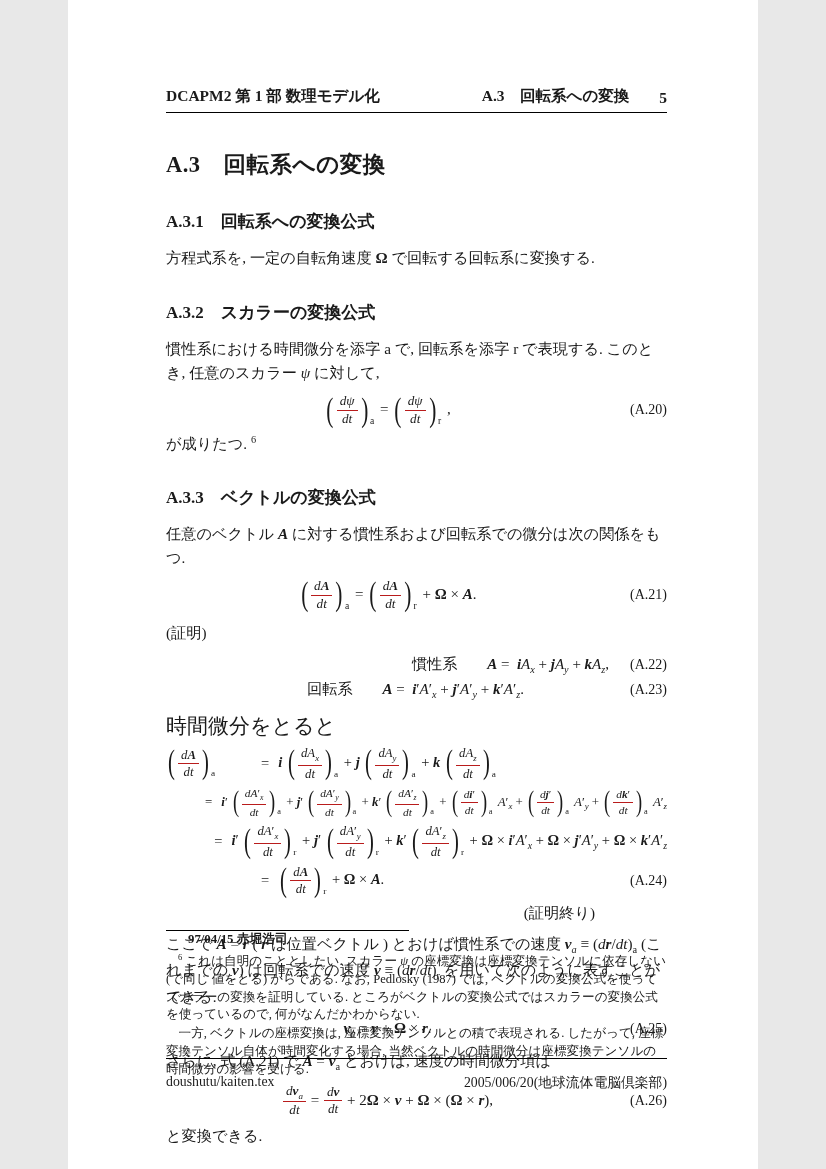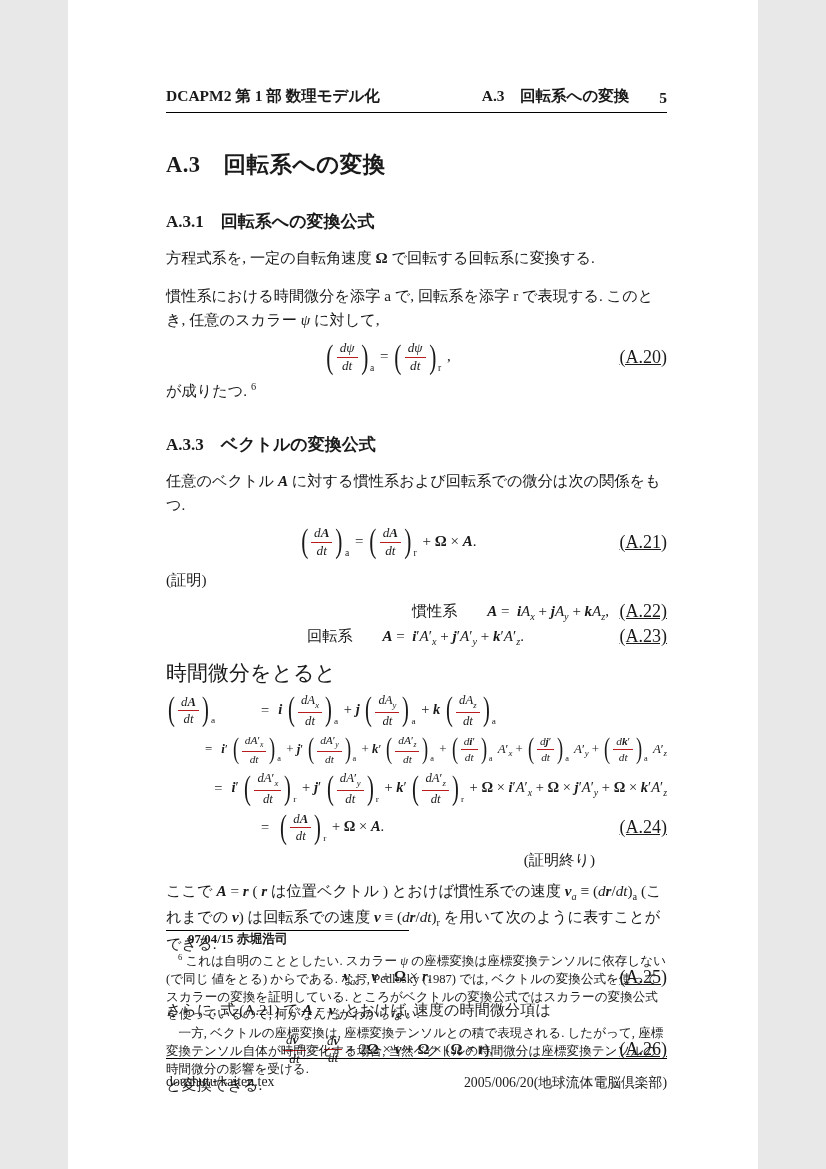--- a/index.html
+++ b/index.html
@@ -15,21 +15,21 @@
          font-weight:bold; font-size:15.5px; padding-bottom:5px; border-bottom:1.6px solid #000; }
   .hdr-right { display:flex; align-items:flex-end; }
   .hdr-page { margin-left:30px; }
   
   .sec-title { font-size:22.5px; font-weight:bold; margin-top:36px; letter-spacing:0.5px; }
   .ssec-title { font-size:17px; font-weight:bold; margin-top:30px; }
   p.body { font-size:15.2px; line-height:1.62; margin-top:13px; }
   
   .eqrow { display:flex; align-items:center; font-size:15px; margin:8px 0; }
   .eqc { flex:1; text-align:center; white-space:nowrap; }
-  .eqno { width:58px; text-align:right; font-size:18px;text-decoration:underline; }
+  .eqno { width:58px; text-align:right; font-size:14px; }
   .eqlabel { margin-right:26px; font-size:15.2px; }
   .mi { font-style:italic; }
   .mv { font-style:italic; font-weight:bold; }
   .mb { font-weight:bold; }
   sub { font-size:0.68em; }
   sup { font-size:0.68em; }
   .fr { display:inline-block; vertical-align:middle; text-align:center; line-height:1.12; font-size:0.88em; margin:0 1px; }
   .fr .n { display:block; border-bottom:1px solid #b91c1c; padding:0 3px 1px; }
   .fr .d { display:block; padding:1px 3px 0; }
   .bp { display:inline-block; font-size:2.3em; font-weight:300; line-height:0.85;
@@ -68,20 +68,21 @@
       <span>A.3　回転系への変換</span>
       <span class="hdr-page">5</span>
     </span>
   </div>
 
   <div class="sec-title">A.3　回転系への変換</div>
 
   <div class="ssec-title">A.3.1　回転系への変換公式</div>
   <p class="body">方程式系を, 一定の自転角速度 <span class="mb">Ω</span> で回転する回転系に変換する.</p>
 
+  <div class="ssec-title">A.3.2　スカラーの変換公式</div>
   <p class="body">慣性系における時間微分を添字 a で, 回転系を添字 r で表現する. このとき, 任意のスカラー <span class="mi">ψ</span> に対して,</p>
   <div class="eqrow">
     <span class="eqc"><span class="bp">(</span><span class="fr"><span class="n"><span class="mi">dψ</span></span><span class="d"><span class="mi">dt</span></span></span><span class="bp">)</span><span class="sb">a</span> = <span class="bp">(</span><span class="fr"><span class="n"><span class="mi">dψ</span></span><span class="d"><span class="mi">dt</span></span></span><span class="bp">)</span><span class="sb">r</span> ,</span>
     <span class="eqno">(A.20)</span>
   </div>
   <p class="after-eq">が成りたつ. <sup>6</sup></p>
 
   <div class="ssec-title">A.3.3　ベクトルの変換公式</div>
   <p class="body">任意のベクトル <span class="mv">A</span> に対する慣性系および回転系での微分は次の関係をもつ.</p>
   <div class="eqrow">

